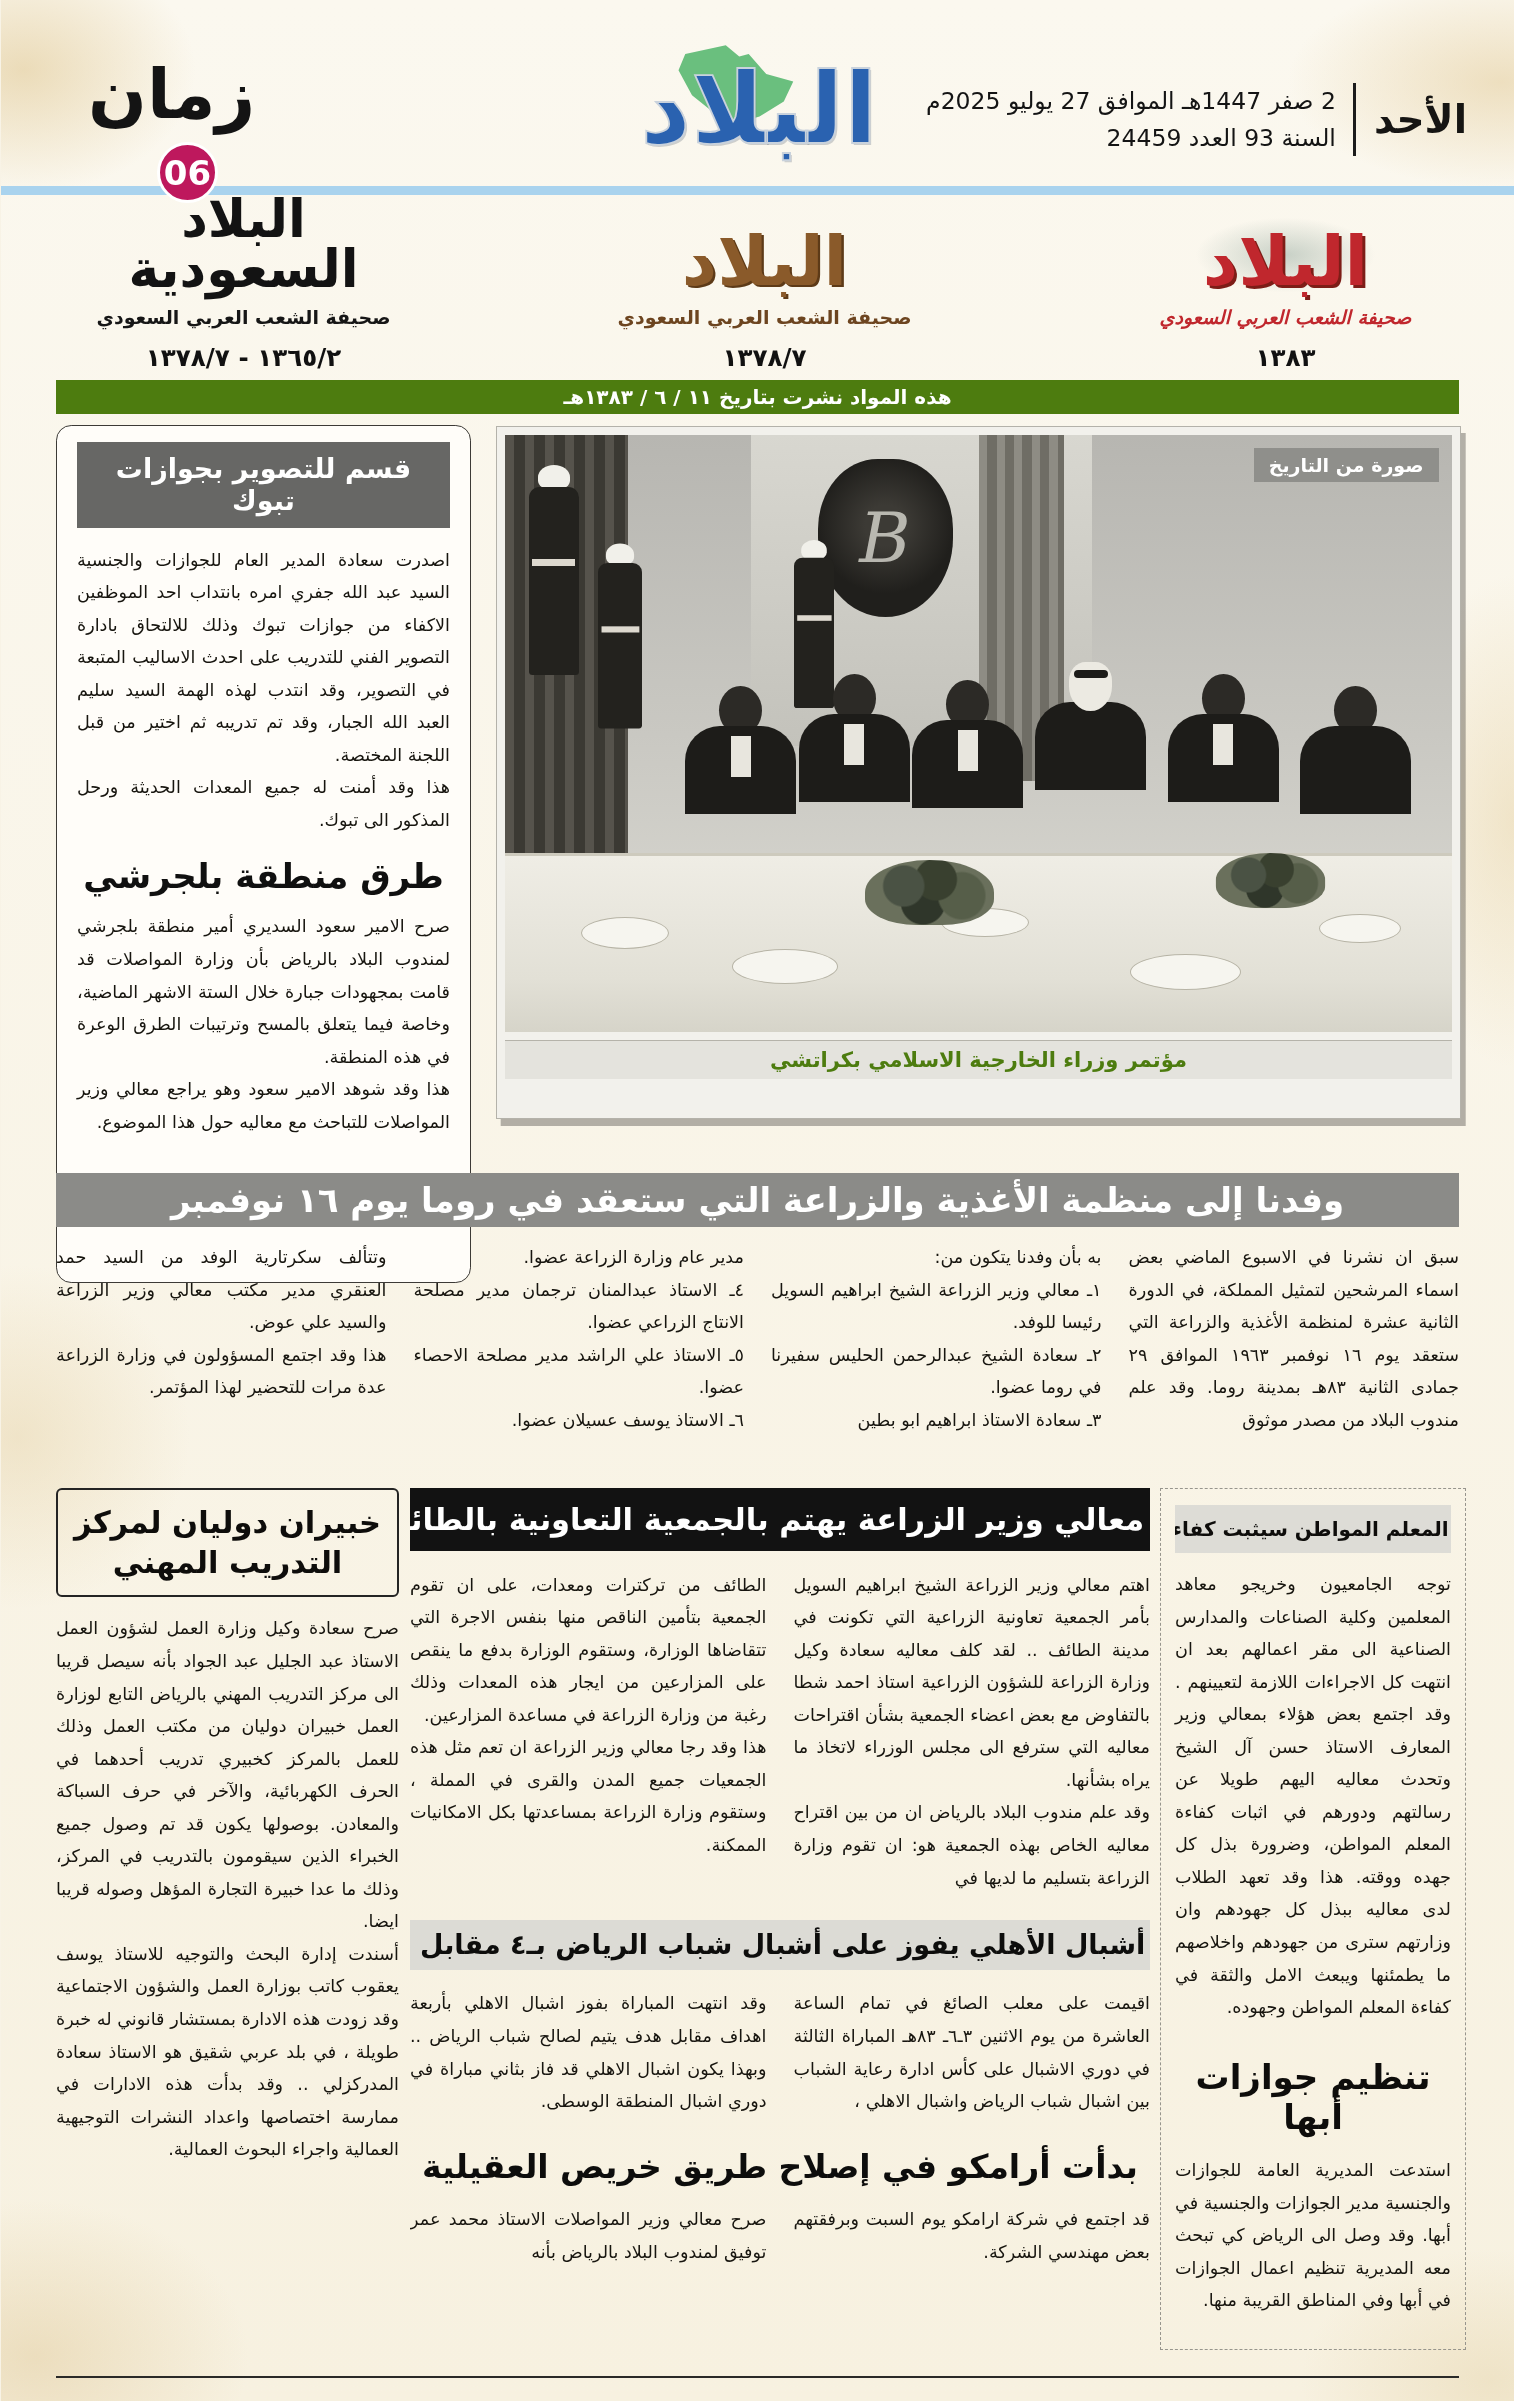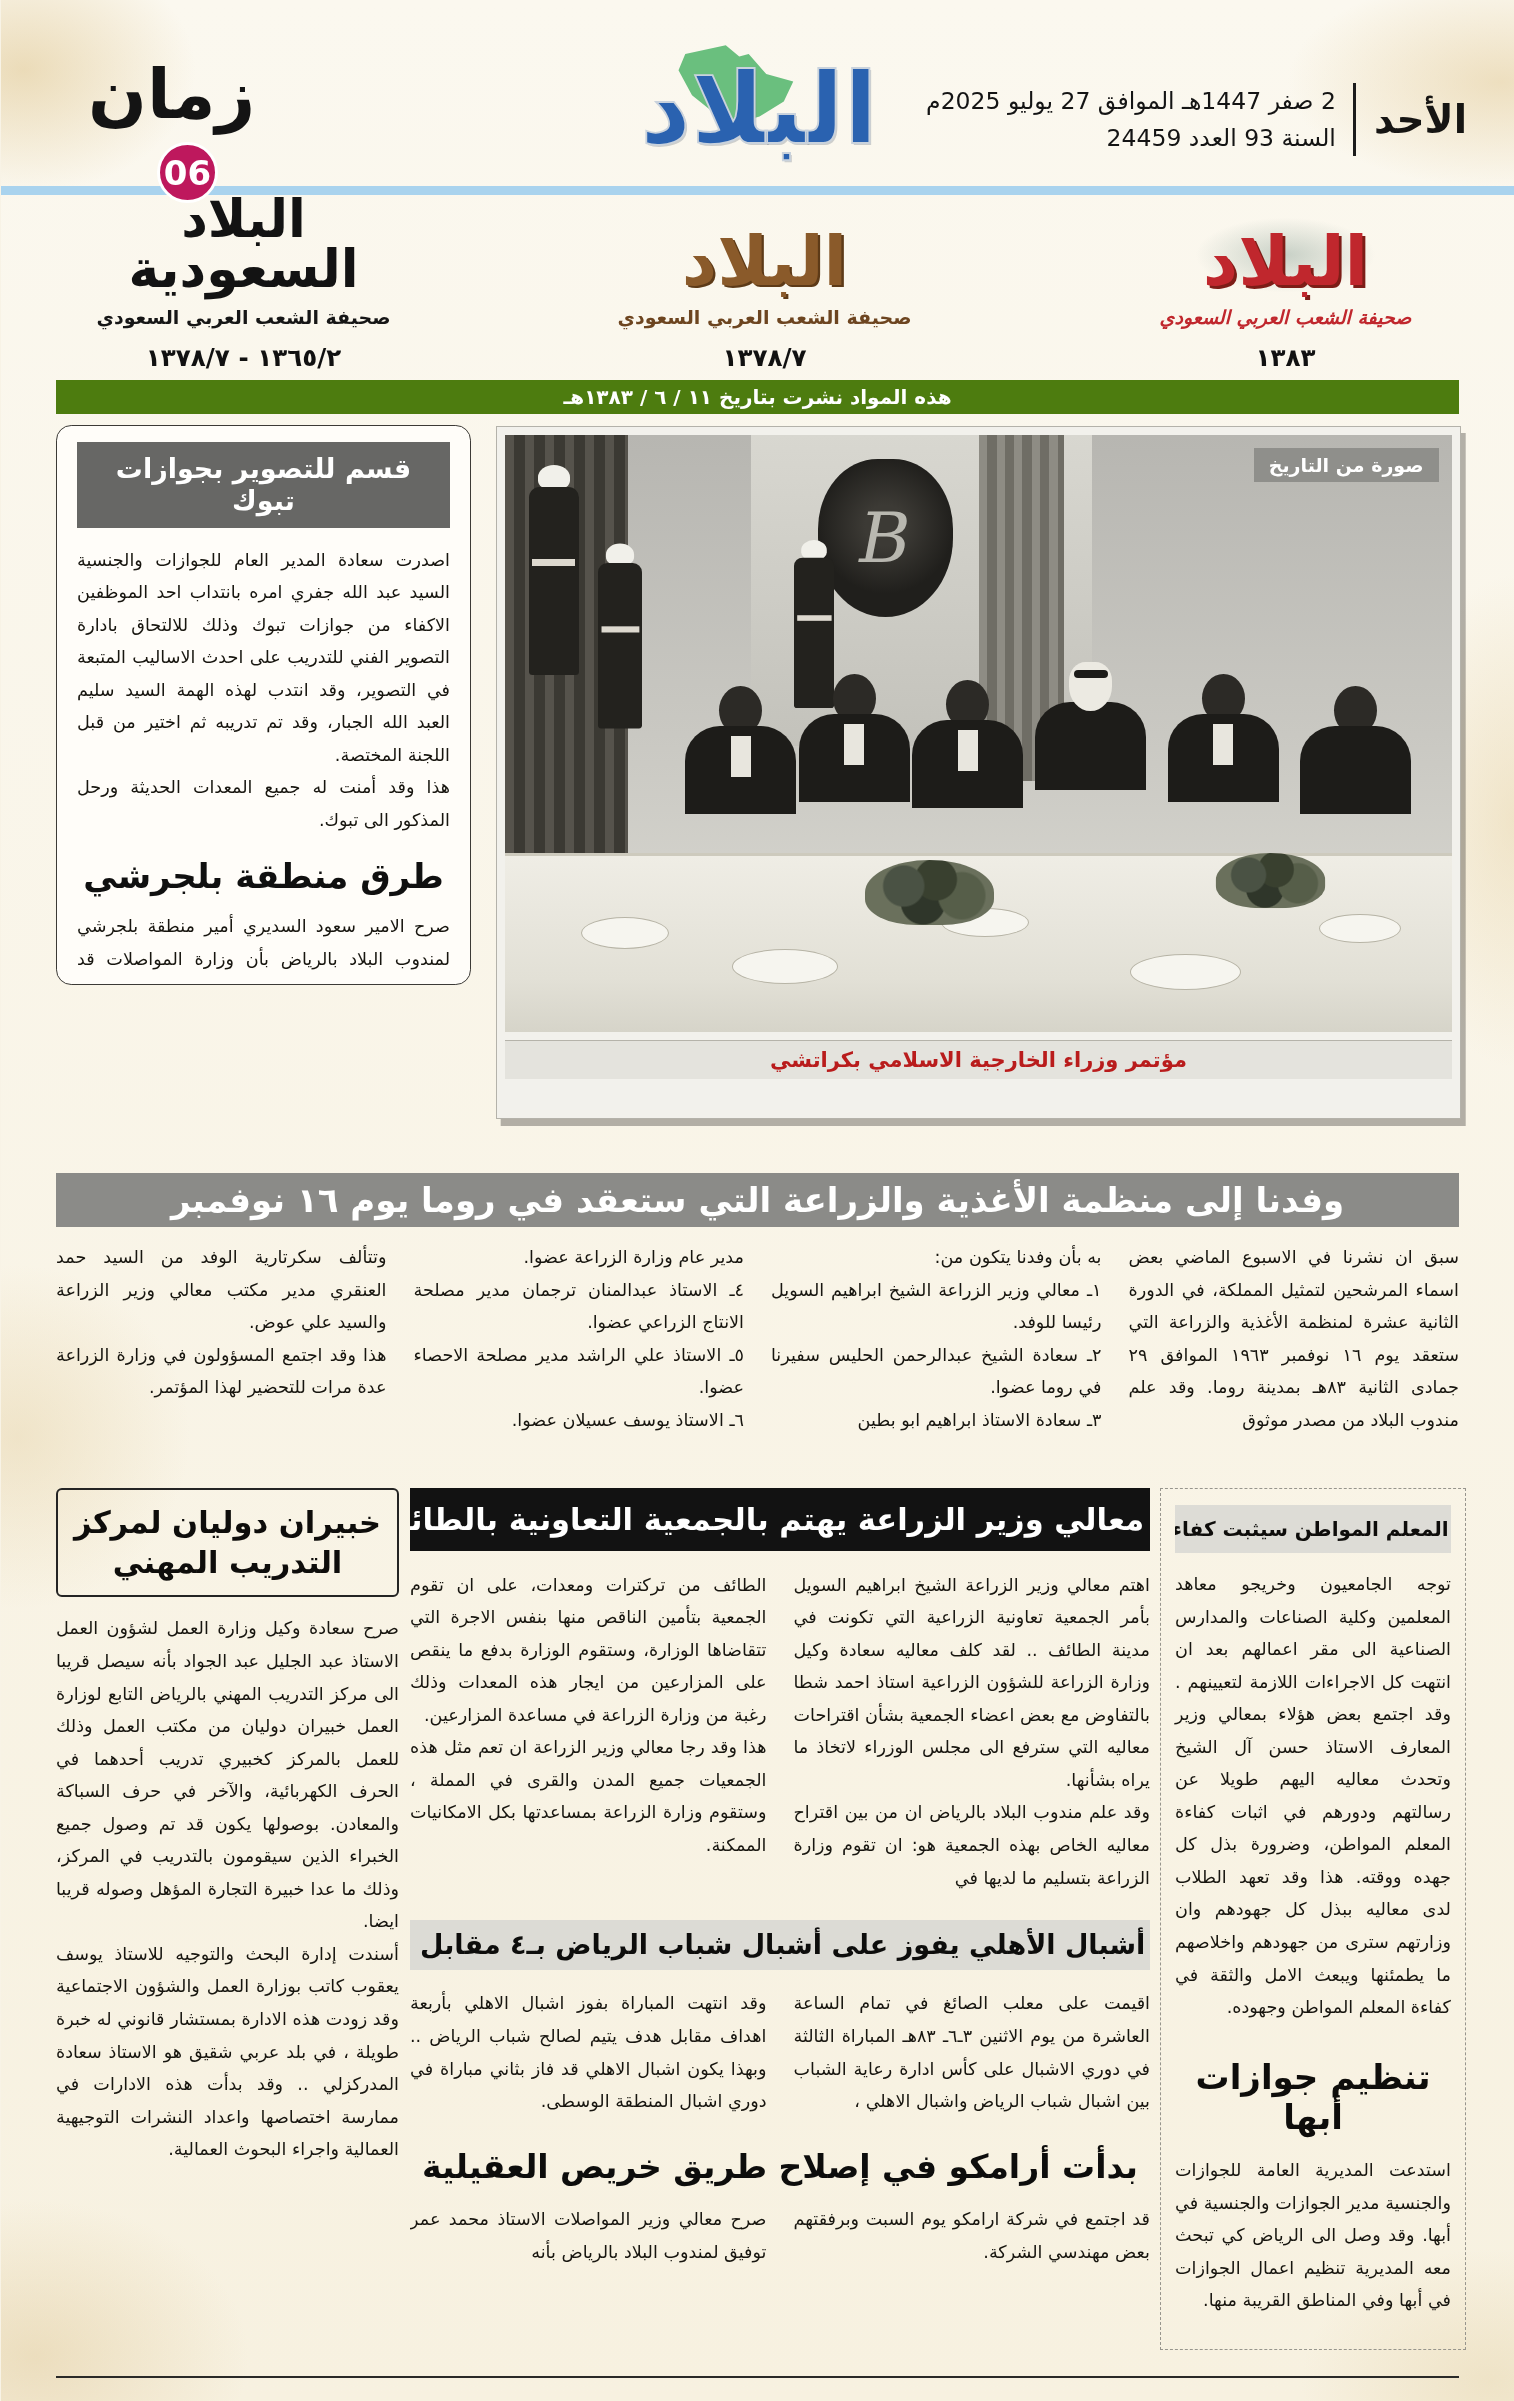--- a/index.html
+++ b/index.html
@@ -64,21 +64,21 @@
   .dateline {
     position:absolute; top:380px; left:56px; right:56px; height:34px; background:#4d7c0f;
     color:#fff; font-size:20px; font-weight:bold; display:flex; align-items:center; justify-content:center; letter-spacing:0.6px;
   }
 
   
   .body-txt { font-size:17.6px; line-height:1.85; text-align:justify; white-space:pre-line; color:#17150f; }
 
   
   .col-box {
-    position:absolute; top:425px; left:56px; width:415px; height:560px; background:#fffdf9;
+    position:absolute; top:425px; left:56px; width:415px; height:858px; background:#fffdf9;
     border:1.8px solid #3c3a36; border-radius:15.2px; padding:16.4px 20px; overflow:hidden;
   }
   .gray-title {
     background:#676765; color:#fff; font-size:27px; font-weight:bold; text-align:center;
     padding:10.6px 4.7px; line-height:1.2; margin-bottom:15.2px;
   }
   .black-title-2 { font-size:34px; font-weight:bold; text-align:center; margin:20px 0 14px; color:#101010; }
 
   
   .photo-frame {
@@ -115,21 +115,21 @@
     background:linear-gradient(180deg,#efede5 0%,#e2e0d6 70%,#d6d4c9 100%); border-top:3.5px solid #cdcabd; }
   .plate { position:absolute; background:#f6f5ef; border:1.8px solid #b7b4a6; border-radius:50%; }
   .flowers { position:absolute; width:129px; height:65px; border-radius:50% 50% 40% 40%;
     background:radial-gradient(circle at 30% 40%, #4a5244 20%, transparent 22%),
                radial-gradient(circle at 55% 30%, #39402f 24%, transparent 26%),
                radial-gradient(circle at 75% 55%, #565e49 22%, transparent 24%),
                radial-gradient(circle at 45% 65%, #2f362a 26%, transparent 28%),
                #6a705c; }
   .photo-tag { position:absolute; top:13px; right:13px; background:#8f8f8b; color:#fff; font-size:19px; font-weight:bold; padding:5.9px 15.2px; }
   .photo-caption { height:39px; background:#e4e3dd; border-top:1.2px solid #b5b3aa; font-size:21px; font-weight:bold;
-    display:flex; align-items:center; justify-content:center; color:#b91c1c; margin-top:8.2px; }
+    display:flex; align-items:center; justify-content:center; color:#4d7c0f; margin-top:8.2px; }
 
   
   .fao-banner { position:absolute; top:1173px; left:56px; right:56px; height:54px; background:#8b8b88;
     color:#fff; font-size:34px; font-weight:bold; display:flex; align-items:center; justify-content:center; white-space:nowrap; overflow:hidden; }
   .fao-cols { position:absolute; top:1241px; left:56px; right:56px; height:232px; display:flex; direction:rtl; gap:27px; overflow:hidden; }
   .fao-cols .fcol { flex:1; }
 
   
   .grp-right { position:absolute; top:1488px; right:49px; width:306px; height:862px;
     border:1.8px dashed #97958d; padding:16.4px 14px; overflow:hidden; }

